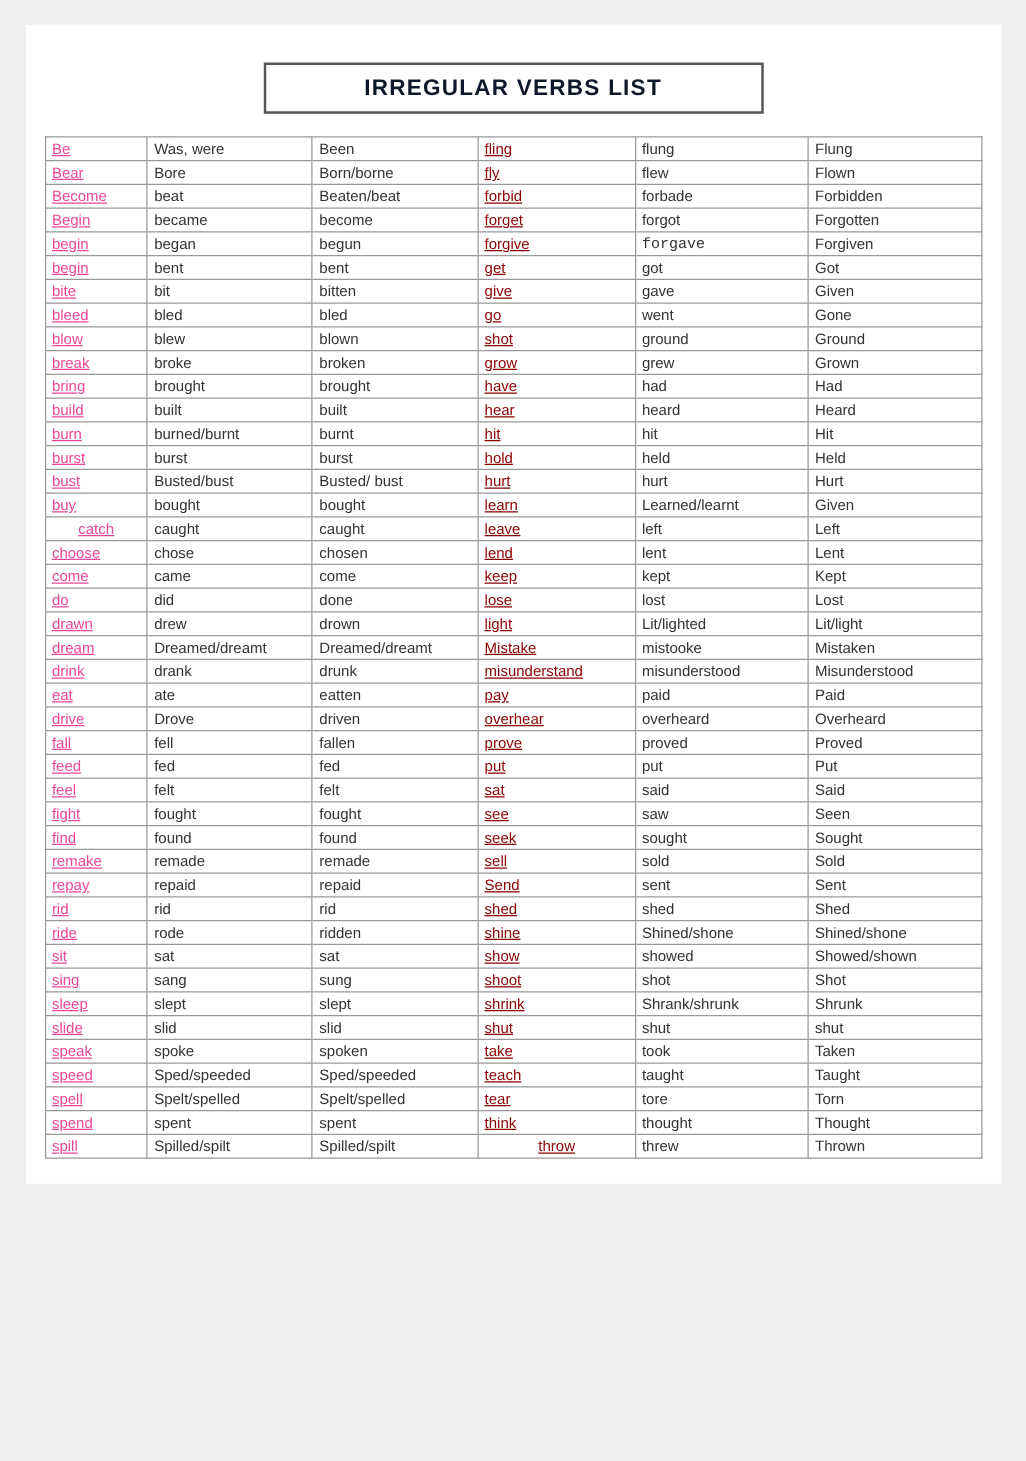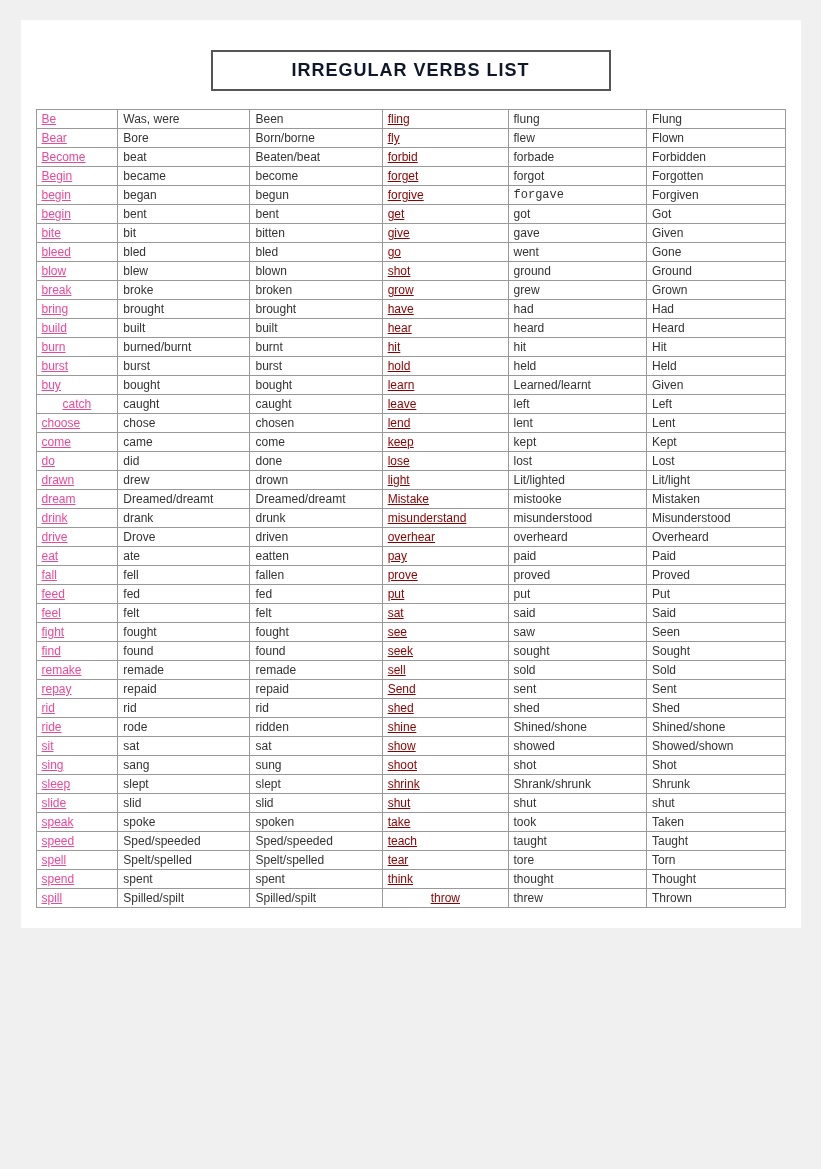--- a/index.html
+++ b/index.html
@@ -178,20 +178,28 @@
         </tr>
         <tr>
           <td class="col-base" style="width: 65px;">burst</td>
           <td class="col-past" style="width: 105px;">burst</td>
           <td class="col-pp" style="width: 105px;">burst</td>
           <td class="col-base-r" style="width: 100px;">hold</td>
           <td class="col-past-r" style="width: 110px;">held</td>
           <td class="col-pp-r" style="width: 110px;">Held</td>
         </tr>
         <tr>
+          <td class="col-base" style="width: 65px;">bust</td>
+          <td class="col-past" style="width: 105px;">Busted/bust</td>
+          <td class="col-pp" style="width: 105px;">Busted/ bust</td>
+          <td class="col-base-r" style="width: 100px;">hurt</td>
+          <td class="col-past-r" style="width: 110px;">hurt</td>
+          <td class="col-pp-r" style="width: 110px;">Hurt</td>
+        </tr>
+        <tr>
           <td class="col-base" style="width: 65px;">buy</td>
           <td class="col-past" style="width: 105px;">bought</td>
           <td class="col-pp" style="width: 105px;">bought</td>
           <td class="col-base-r" style="width: 100px;">learn</td>
           <td class="col-past-r" style="width: 110px;">Learned/learnt</td>
           <td class="col-pp-r" style="width: 110px;">Given</td>
         </tr>
         <tr>
           <td class="col-base" style="width: 65px; text-align: center;">catch</td>
           <td class="col-past" style="width: 105px;">caught</td>
@@ -242,36 +250,36 @@
         </tr>
         <tr>
           <td class="col-base" style="width: 65px;">drink</td>
           <td class="col-past" style="width: 105px;">drank</td>
           <td class="col-pp" style="width: 105px;">drunk</td>
           <td class="col-base-r" style="width: 100px;">misunderstand</td>
           <td class="col-past-r" style="width: 110px;">misunderstood</td>
           <td class="col-pp-r" style="width: 110px;">Misunderstood</td>
         </tr>
         <tr>
+          <td class="col-base" style="width: 65px;">eat</td>
+          <td class="col-past" style="width: 105px;">ate</td>
+          <td class="col-pp" style="width: 105px;">eatten</td>
+          <td class="col-base-r" style="width: 100px;">pay</td>
+          <td class="col-past-r" style="width: 110px;">paid</td>
+          <td class="col-pp-r" style="width: 110px;">Paid</td>
+        </tr>
+        <tr>
           <td class="col-base" style="width: 65px;">drive</td>
           <td class="col-past" style="width: 105px;">Drove</td>
           <td class="col-pp" style="width: 105px;">driven</td>
           <td class="col-base-r" style="width: 100px;">overhear</td>
           <td class="col-past-r" style="width: 110px;">overheard</td>
           <td class="col-pp-r" style="width: 110px;">Overheard</td>
         </tr>
         <tr>
-          <td class="col-base" style="width: 65px;">eat</td>
-          <td class="col-past" style="width: 105px;">ate</td>
-          <td class="col-pp" style="width: 105px;">eatten</td>
-          <td class="col-base-r" style="width: 100px;">pay</td>
-          <td class="col-past-r" style="width: 110px;">paid</td>
-          <td class="col-pp-r" style="width: 110px;">Paid</td>
-        </tr>
-        <tr>
           <td class="col-base" style="width: 65px;">fall</td>
           <td class="col-past" style="width: 105px;">fell</td>
           <td class="col-pp" style="width: 105px;">fallen</td>
           <td class="col-base-r" style="width: 100px;">prove</td>
           <td class="col-past-r" style="width: 110px;">proved</td>
           <td class="col-pp-r" style="width: 110px;">Proved</td>
         </tr>
         <tr>
           <td class="col-base" style="width: 65px;">feed</td>
           <td class="col-past" style="width: 105px;">fed</td>

